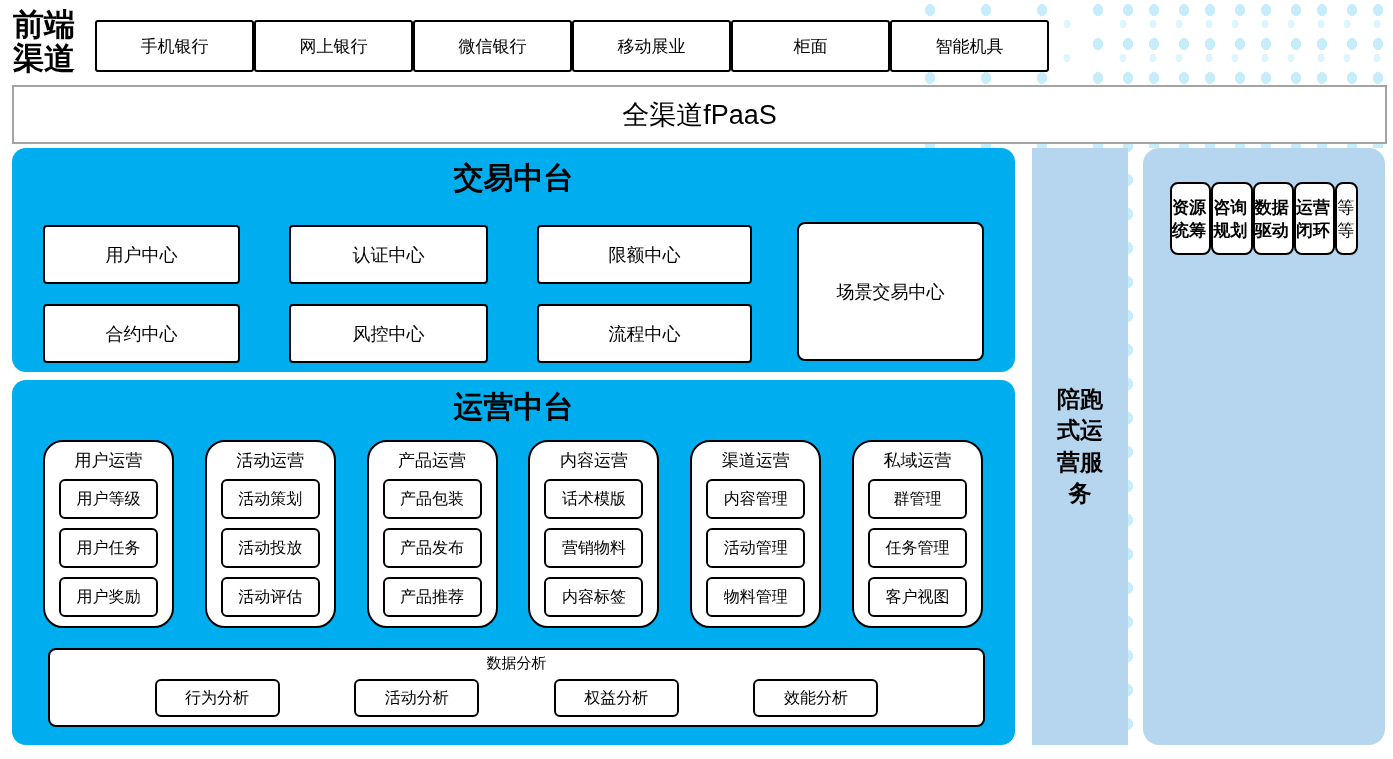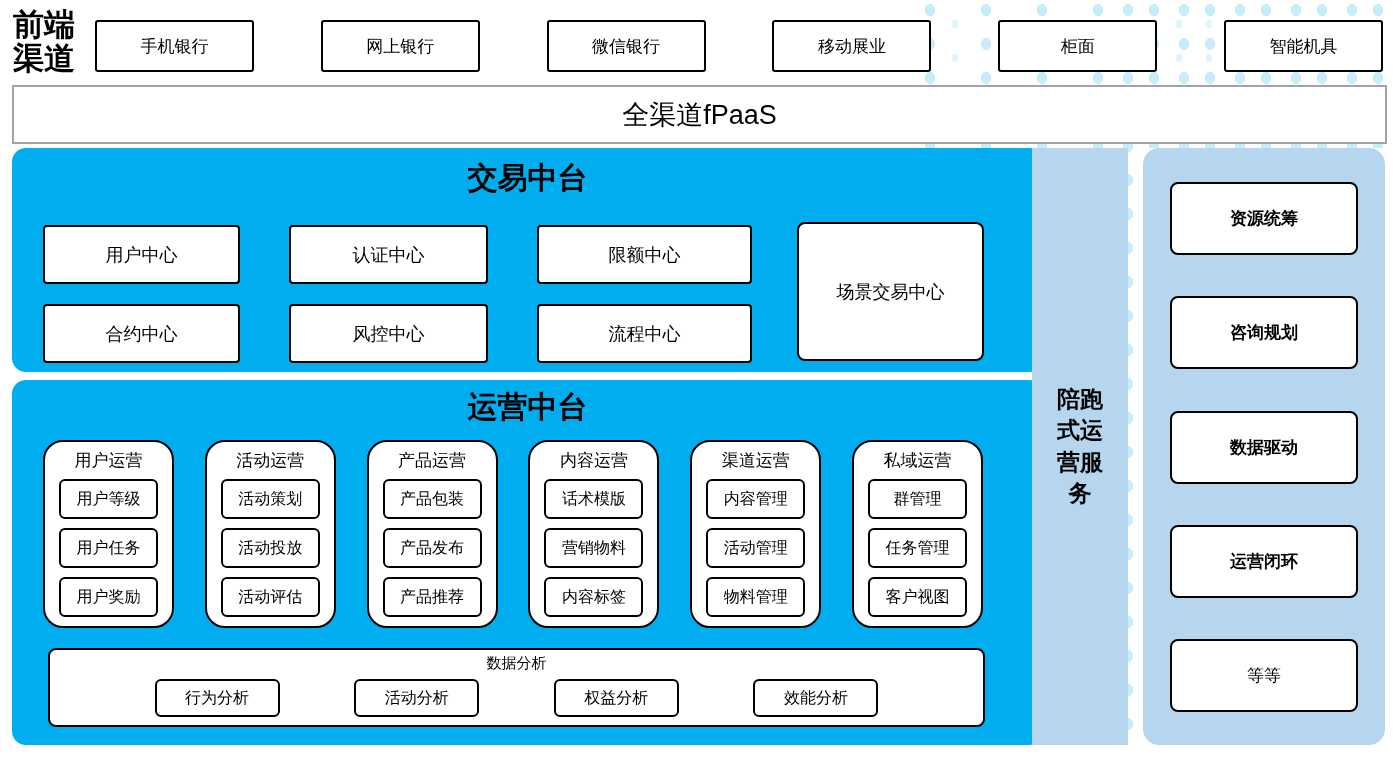--- a/index.html
+++ b/index.html
@@ -21,34 +21,34 @@
   .dots-right{left:1118px;top:0;width:275px;height:745px;}
   .layer{position:absolute;z-index:1;}
   
   .front-label{
     left:8px;top:8px;width:72px;
     font-family:"Liberation Serif","DejaVu Serif",serif;font-weight:700;
     font-size:31px;line-height:1.1;word-break:break-all;text-align:center;
   }
   .channel-row{
     left:95px;top:20px;width:1288px;height:48px;
-    display:flex;justify-content:space-between;
+    display:flex;
   }
   .channel-box{
     width:155px;height:48px;background:#fff;border:2px solid #000;border-radius:3px;
     display:flex;align-items:center;justify-content:center;font-size:17px;
   }
   
   .fpaas{
     left:12px;top:85px;width:1371px;height:55px;background:#fff;
     border:2px solid #a3a3a3;display:flex;align-items:center;justify-content:center;
     font-size:27px;
   }
   
-  .blue-panel{background:#00AEEF;border-radius:14px;padding-left:28px;}
+  .blue-panel{background:#00AEEF;border-radius:14px;}
   .panel-trade{left:12px;top:148px;width:1003px;height:224px;}
   .panel-ops{left:12px;top:380px;width:1003px;height:365px;}
   .panel-title{
     position:absolute;left:0;width:100%;text-align:center;
     font-family:"Liberation Serif","DejaVu Serif",serif;font-weight:700;font-size:30px;
   }
   .panel-trade .panel-title{top:10px;}
   .panel-ops .panel-title{top:7px;}
   .trade-grid{
     position:absolute;left:31px;top:77px;
@@ -98,21 +98,21 @@
     left:1032px;top:148px;width:96px;height:597px;background:#B5D6EE;
     display:flex;align-items:center;justify-content:center;
   }
   .vbar-text{
     width:50px;font-size:23px;line-height:1.35;font-weight:600;
     word-break:break-all;text-align:center;
   }
   .right-panel{
     left:1143px;top:148px;width:242px;height:597px;background:#B5D6EE;border-radius:16px;
     box-sizing:border-box;padding:34px 27px 33px 27px;
-    display:flex;flex-direction:column;justify-content:space-between;
+    display:flex;justify-content:space-between;
   }
   .rp-box{
     height:69px;background:#fff;border:2px solid #000;border-radius:8px;
     display:flex;align-items:center;justify-content:center;
     font-size:17px;font-weight:700;
   }
   .rp-box.normal{font-weight:400;}
 </style>
 </head>
 <body>

